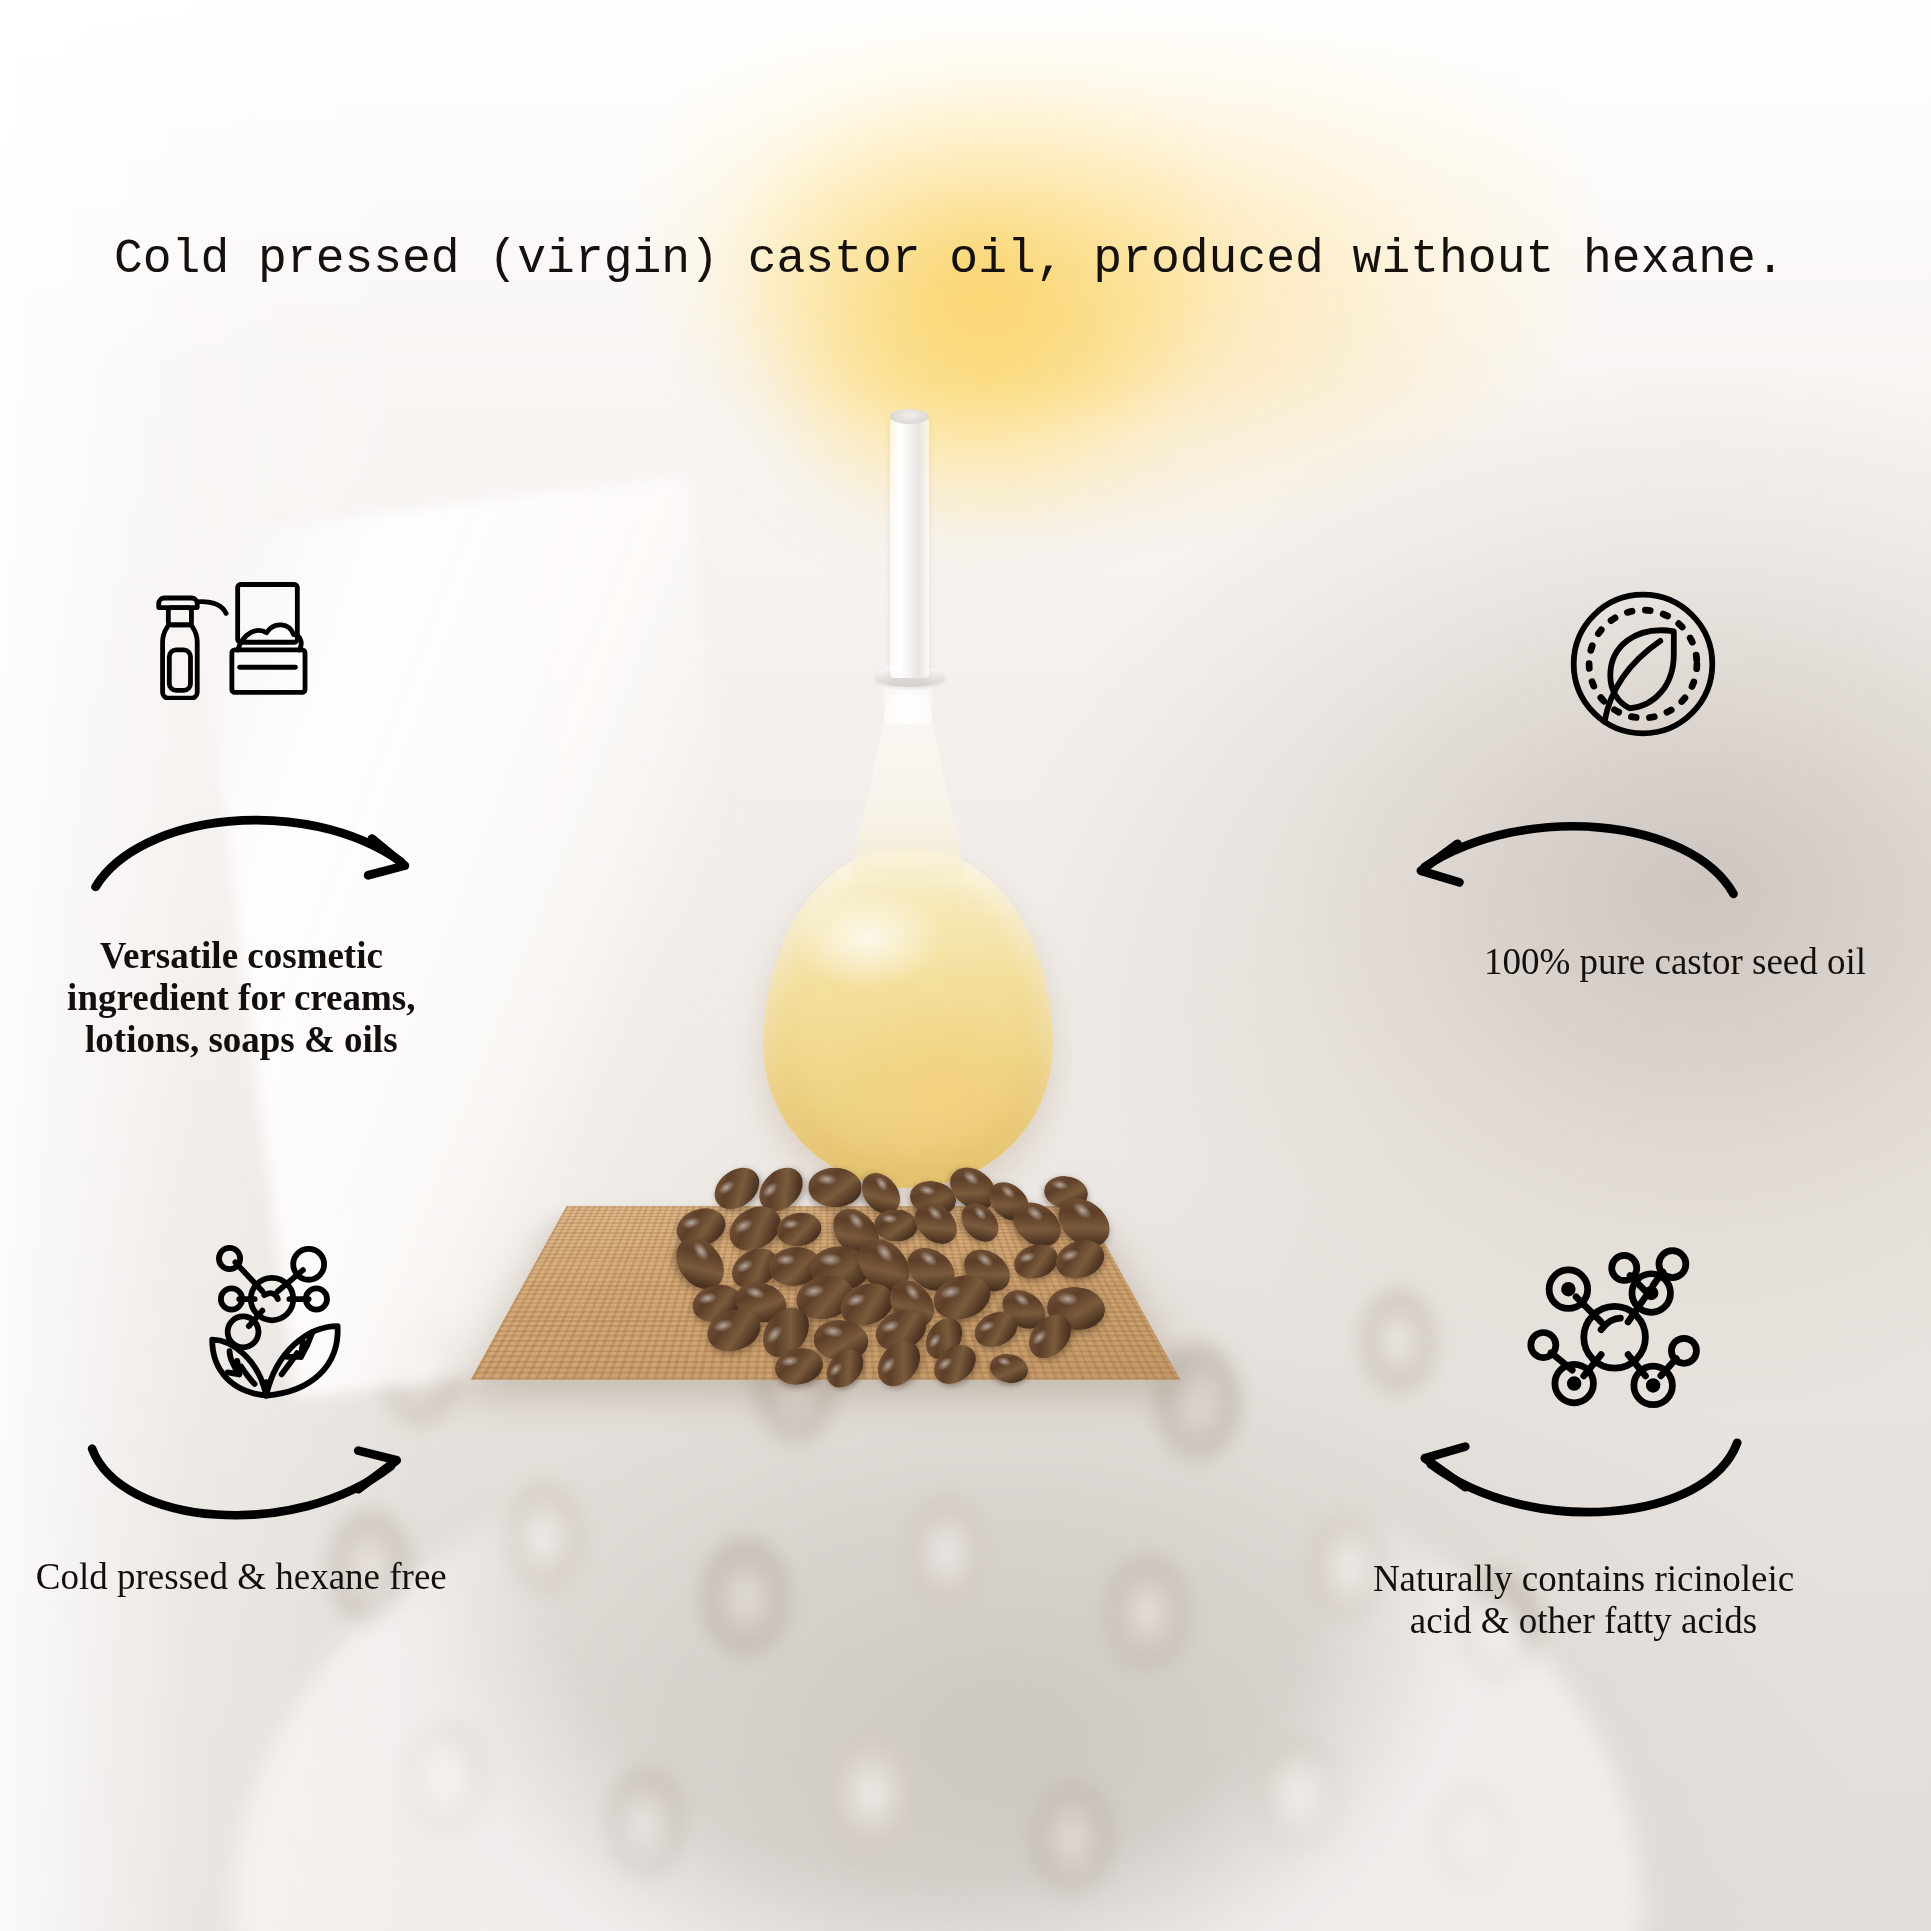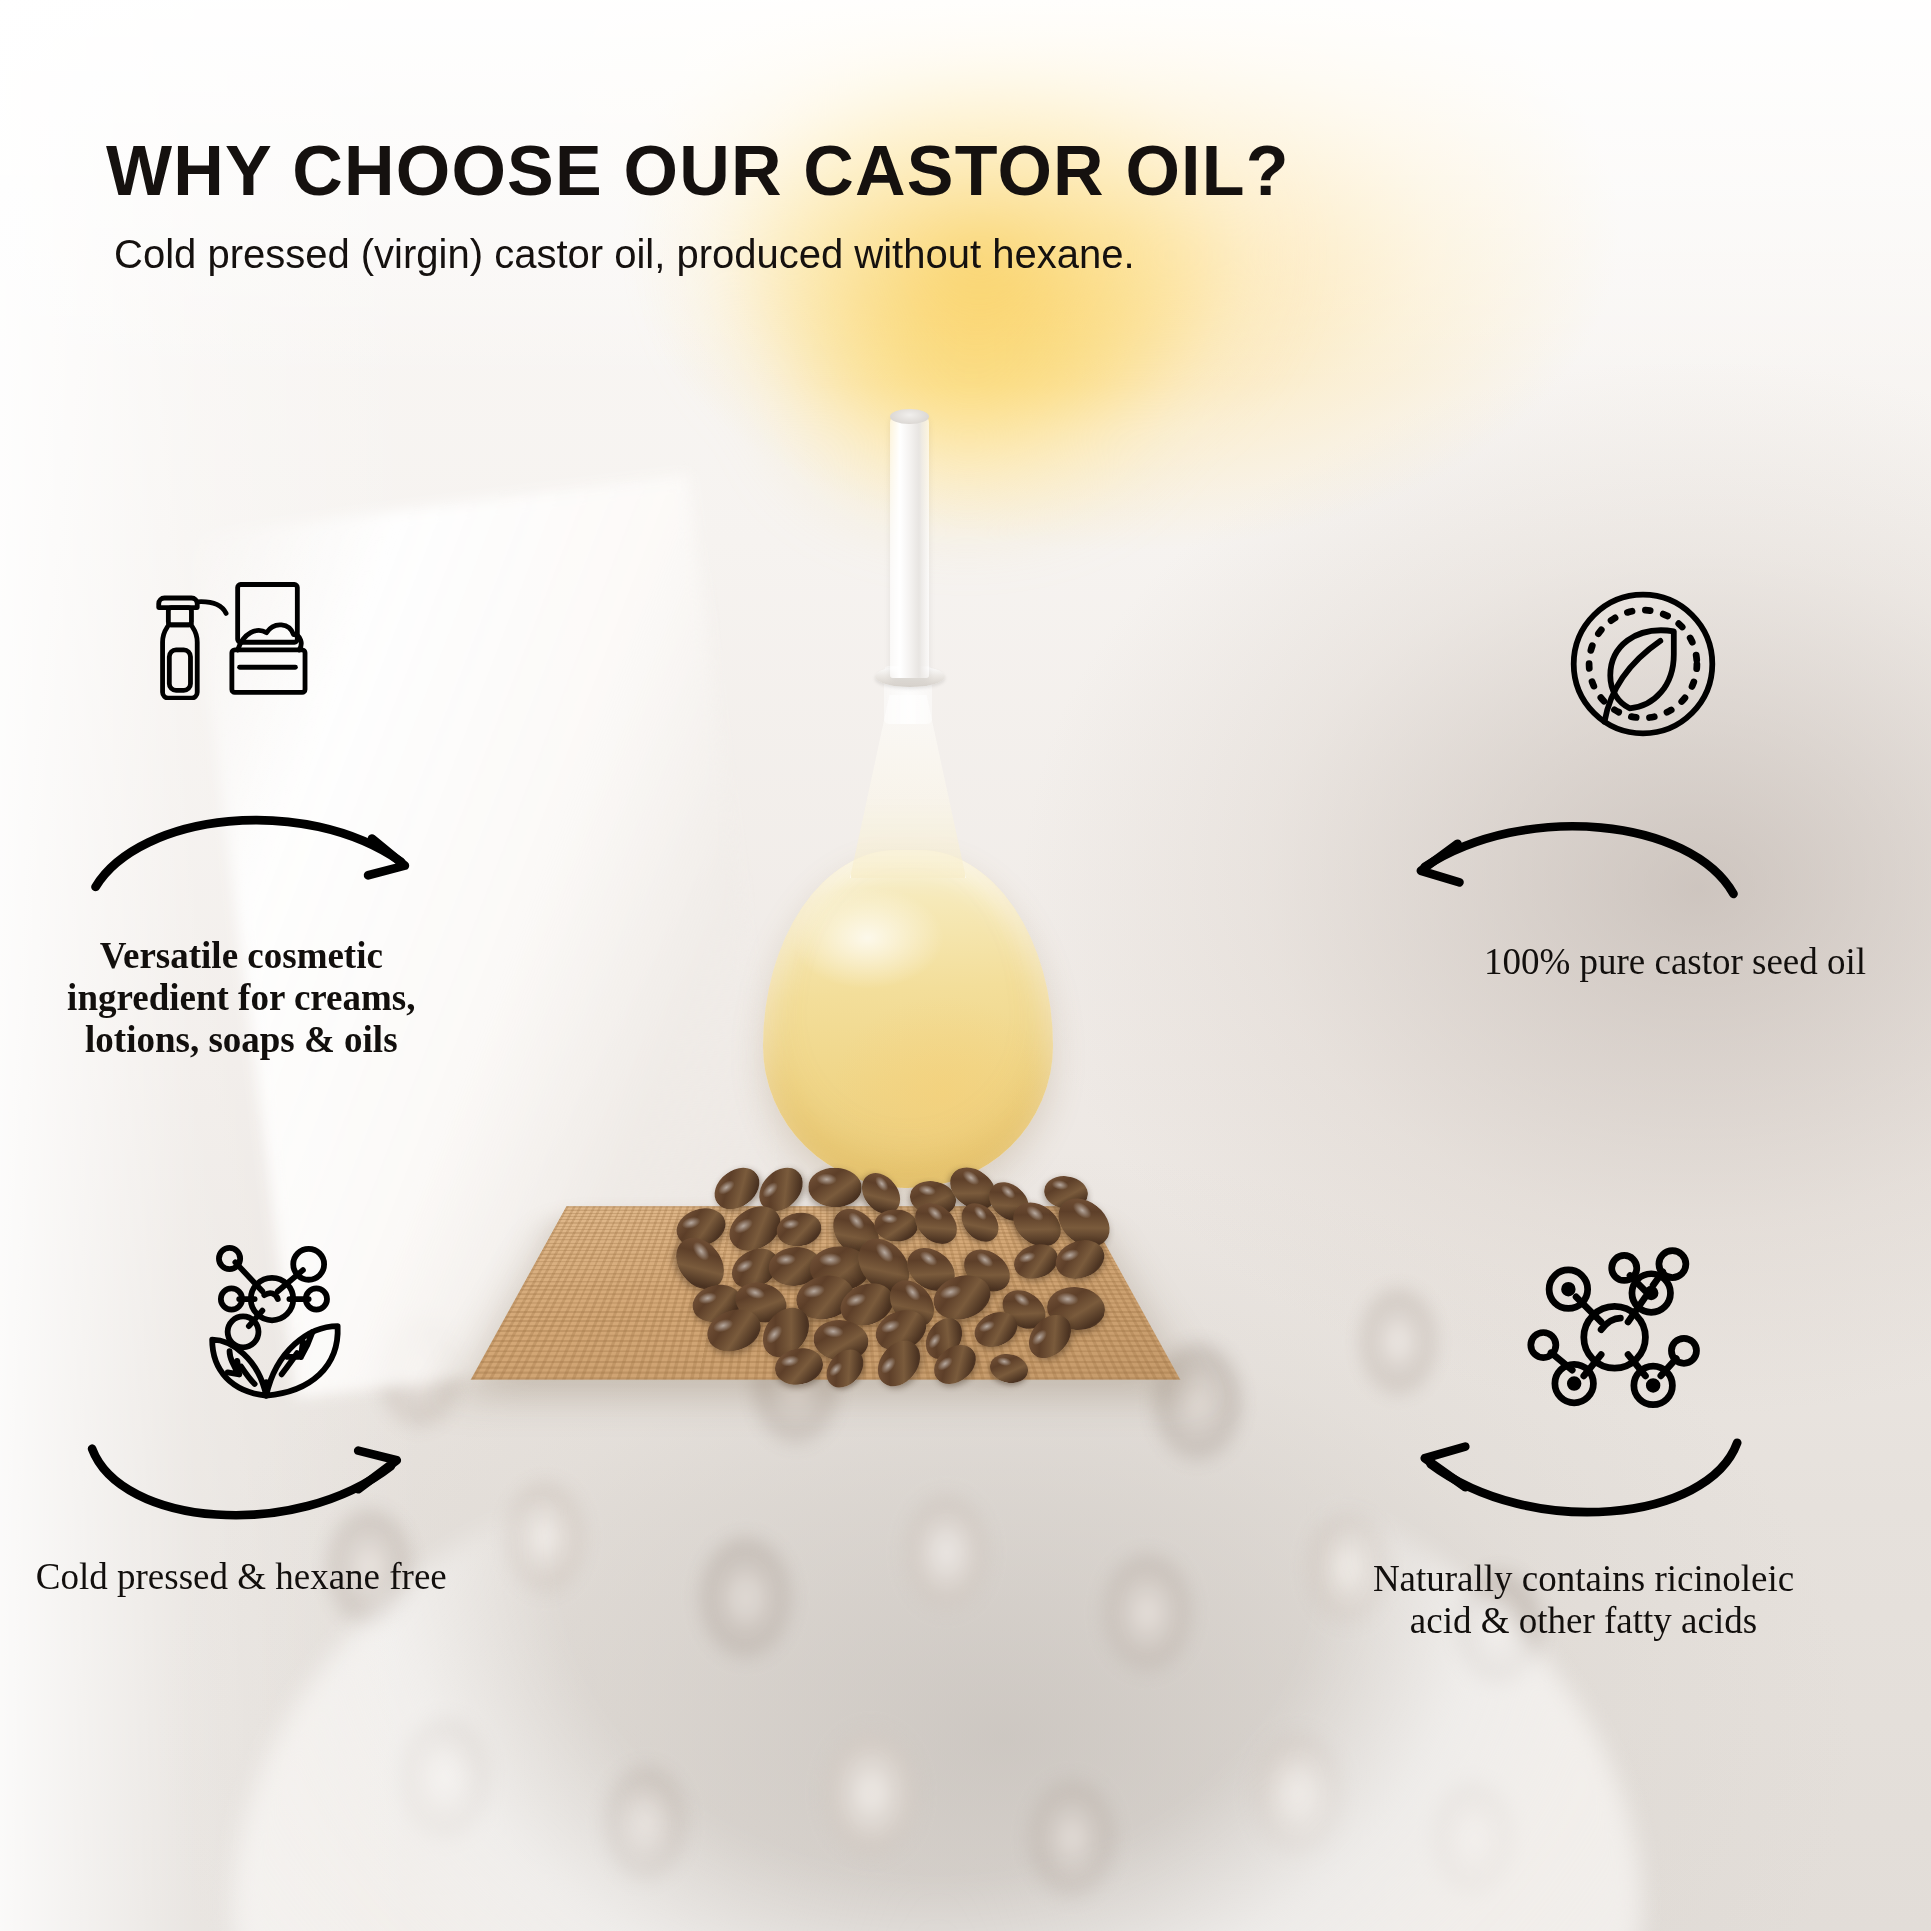--- a/index.html
+++ b/index.html
@@ -178,22 +178,22 @@
     position: absolute; left: 106px; top: 131px;
     font-family: "Liberation Sans", sans-serif;
     font-weight: 700;
     font-size: 70px;
     letter-spacing: 1.2px;
     color: #15110f;
     white-space: nowrap;
   }
   .subtitle {
     position: absolute; left: 114px; top: 232px;
-    font-family: Liberation Sans, sans-serif;
-    font-size: 40px;
+    font-family: Liberation Mono, monospace;
+    font-size: 48px;
     color: #15110f;
     white-space: nowrap;
   }
 
   
   .feature { position: absolute; }
   .feature .ftext {
     font-family: "Liberation Serif", serif;
     font-size: 37px;
     line-height: 1.14;
@@ -298,21 +298,20 @@
         <div class="seed" style="left: 305px; top: 143px; transform: rotate(-24.3deg) scale(0.89);"></div>
         <div class="seed" style="left: 359px; top: 150px; transform: rotate(-47.5deg) scale(0.97);"></div>
         <div class="seed" style="left: 108px; top: 180px; transform: rotate(-11.9deg) scale(0.97);"></div>
         <div class="seed" style="left: 154px; top: 182px; transform: rotate(-48.4deg) scale(0.85);"></div>
         <div class="seed" style="left: 208px; top: 177px; transform: rotate(-52.5deg) scale(1);"></div>
         <div class="seed" style="left: 264px; top: 178px; transform: rotate(-38.5deg) scale(0.92);"></div>
         <div class="seed" style="left: 318px; top: 182px; transform: rotate(12.8deg) scale(0.77);"></div>
       </div>
   </div>
 
-  <div class="title">WHY CHOOSE OUR CASTOR OIL?</div>
   <div class="subtitle">Cold pressed (virgin) castor oil, produced without hexane.</div>
 
   <div class="icon-wrap" id="i-cosmetic">
     <svg viewBox="0 0 200 160" width="193" height="154" fill="none" stroke="#000" stroke-width="5" stroke-linecap="round" stroke-linejoin="round">
       <path d="M20 54 h28 a6 6 0 0 1 6 6 v4 h-40 v-4 a6 6 0 0 1 6 -6 z"></path>
       <path d="M54 58 c18 -1 26 4 30 12"></path>
       <rect x="24" y="64" width="24" height="18" rx="3"></rect>
       <path d="M18 100 c0 -12 6 -16 6 -18 h24 c0 2 6 6 6 18 v52 a6 6 0 0 1 -6 6 h-24 a6 6 0 0 1 -6 -6 z"></path>
       <rect x="25" y="108" width="22" height="42" rx="7"></rect>
       <rect x="96" y="40" width="62" height="60" rx="3"></rect>

